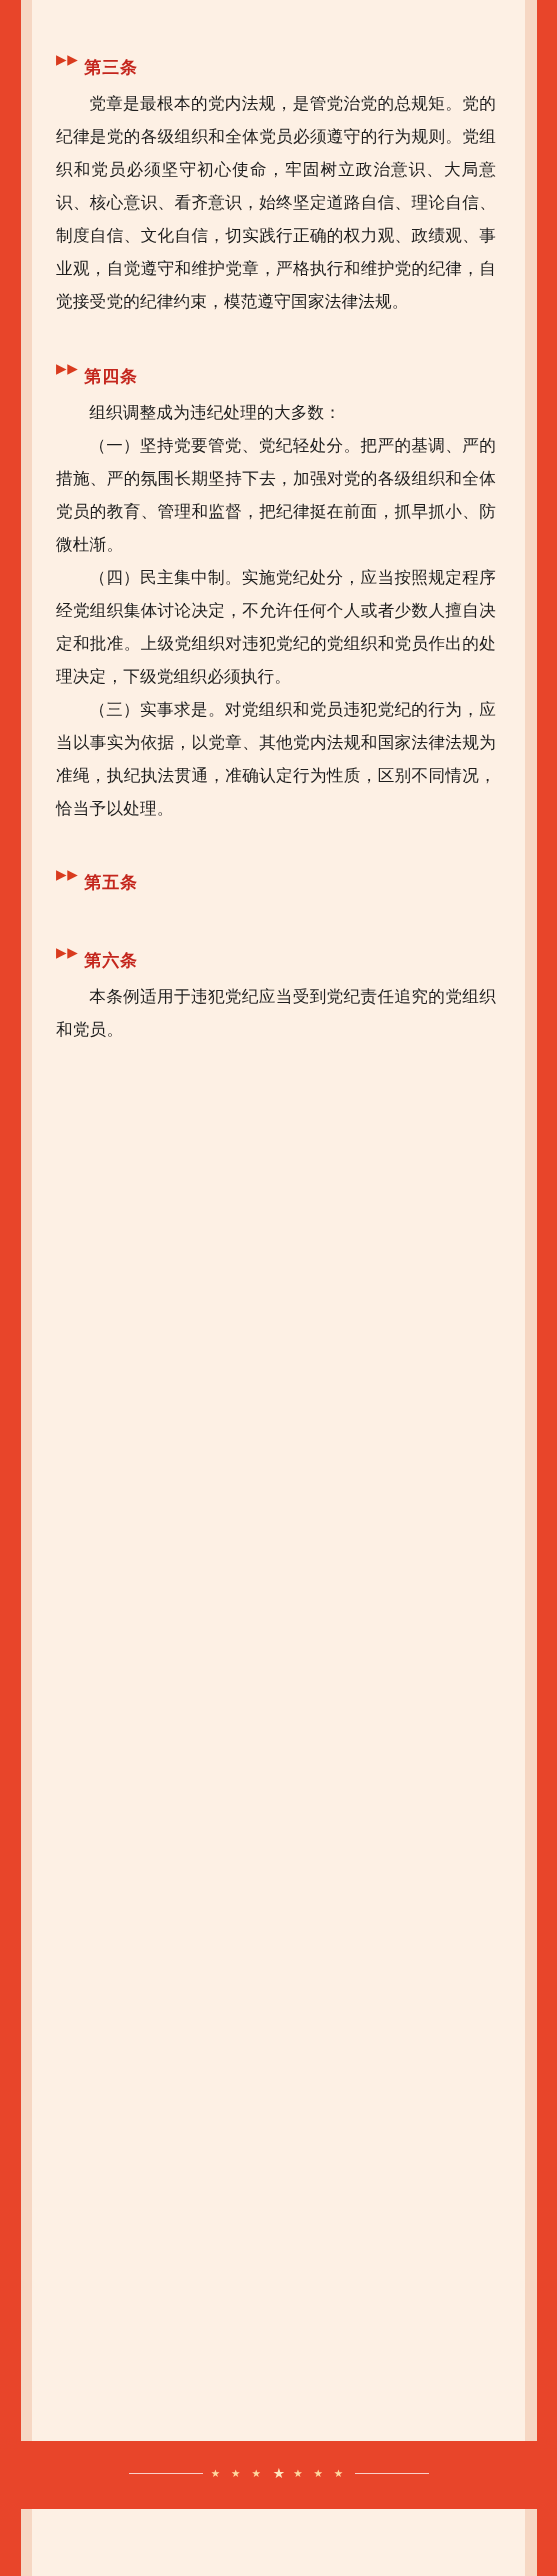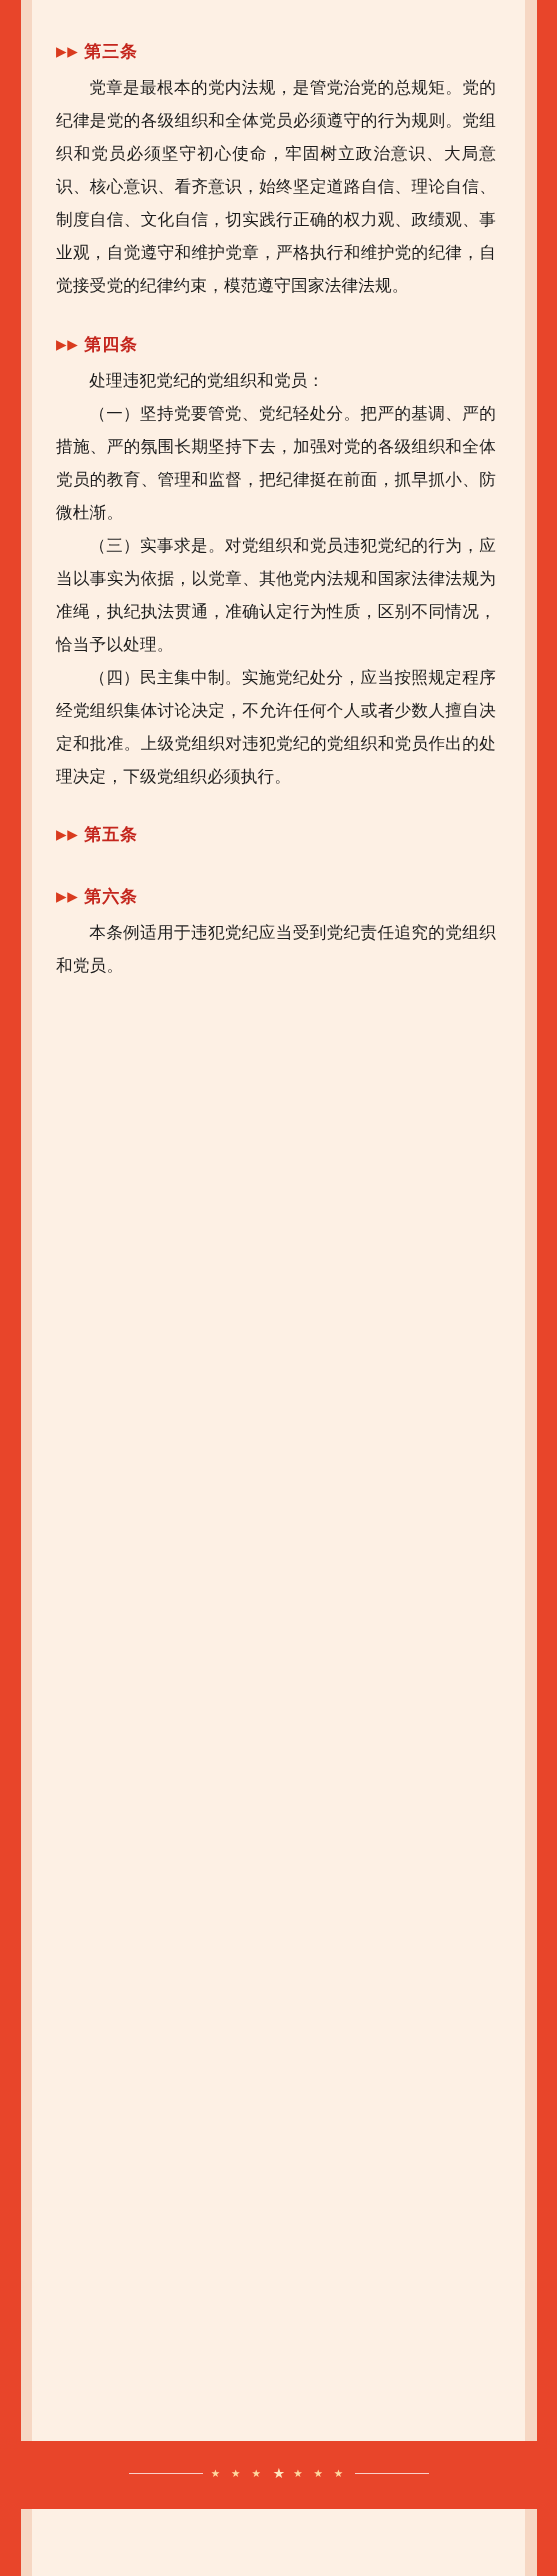--- a/index.html
+++ b/index.html
@@ -41,20 +41,21 @@
     letter-spacing: 0.8px;
     margin-right: 5.7px;
     line-height: 1;
   }
   .heading-text {
     color: #c4261d;
     font-size: 17px;
     font-weight: bold;
     letter-spacing: 0.8px;
     font-family: "Liberation Sans", sans-serif;
+    margin-top: 16px;
   }
   .para {
     color: #1d1d1d;
     font-size: 16.6px;
     line-height: 33px;
     text-align: justify;
     text-justify: inter-ideograph;
     text-indent: 2em;
     margin: 0;
     padding: 0 29px 0 24px;
@@ -107,24 +108,24 @@
       <p class="para">党章是最根本的党内法规，是管党治党的总规矩。党的纪律是党的各级组织和全体党员必须遵守的行为规则。党组织和党员必须坚守初心使命，牢固树立政治意识、大局意识、核心意识、看齐意识，始终坚定道路自信、理论自信、制度自信、文化自信，切实践行正确的权力观、政绩观、事业观，自觉遵守和维护党章，严格执行和维护党的纪律，自觉接受党的纪律约束，模范遵守国家法律法规。</p>
     </div>
 
     <div class="gap"></div>
 
     <div class="section">
       <div class="heading">
         <span class="arrows">▶▶</span>
         <span class="heading-text">第四条</span>
       </div>
-      <p class="para">处理违犯党纪的党组织和党员：</p>
+      <p class="para">组织调整成为违纪处理的大多数：</p>
       <p class="para">（一）坚持党要管党、党纪轻处分。把严的基调、严的措施、严的氛围长期坚持下去，加强对党的各级组织和全体党员的教育、管理和监督，把纪律挺在前面，抓早抓小、防微杜渐。</p>
+      <p class="para">（四）民主集中制。实施党纪处分，应当按照规定程序经党组织集体讨论决定，不允许任何个人或者少数人擅自决定和批准。上级党组织对违犯党纪的党组织和党员作出的处理决定，下级党组织必须执行。</p>
       <p class="para">（三）实事求是。对党组织和党员违犯党纪的行为，应当以事实为依据，以党章、其他党内法规和国家法律法规为准绳，执纪执法贯通，准确认定行为性质，区别不同情况，恰当予以处理。</p>
-      <p class="para">（四）民主集中制。实施党纪处分，应当按照规定程序经党组织集体讨论决定，不允许任何个人或者少数人擅自决定和批准。上级党组织对违犯党纪的党组织和党员作出的处理决定，下级党组织必须执行。</p>
     </div>
 
     <div class="gap"></div>
 
     <div class="section">
       <div class="heading">
         <span class="arrows">▶▶</span>
         <span class="heading-text">第五条</span>
       </div>
     </div>

